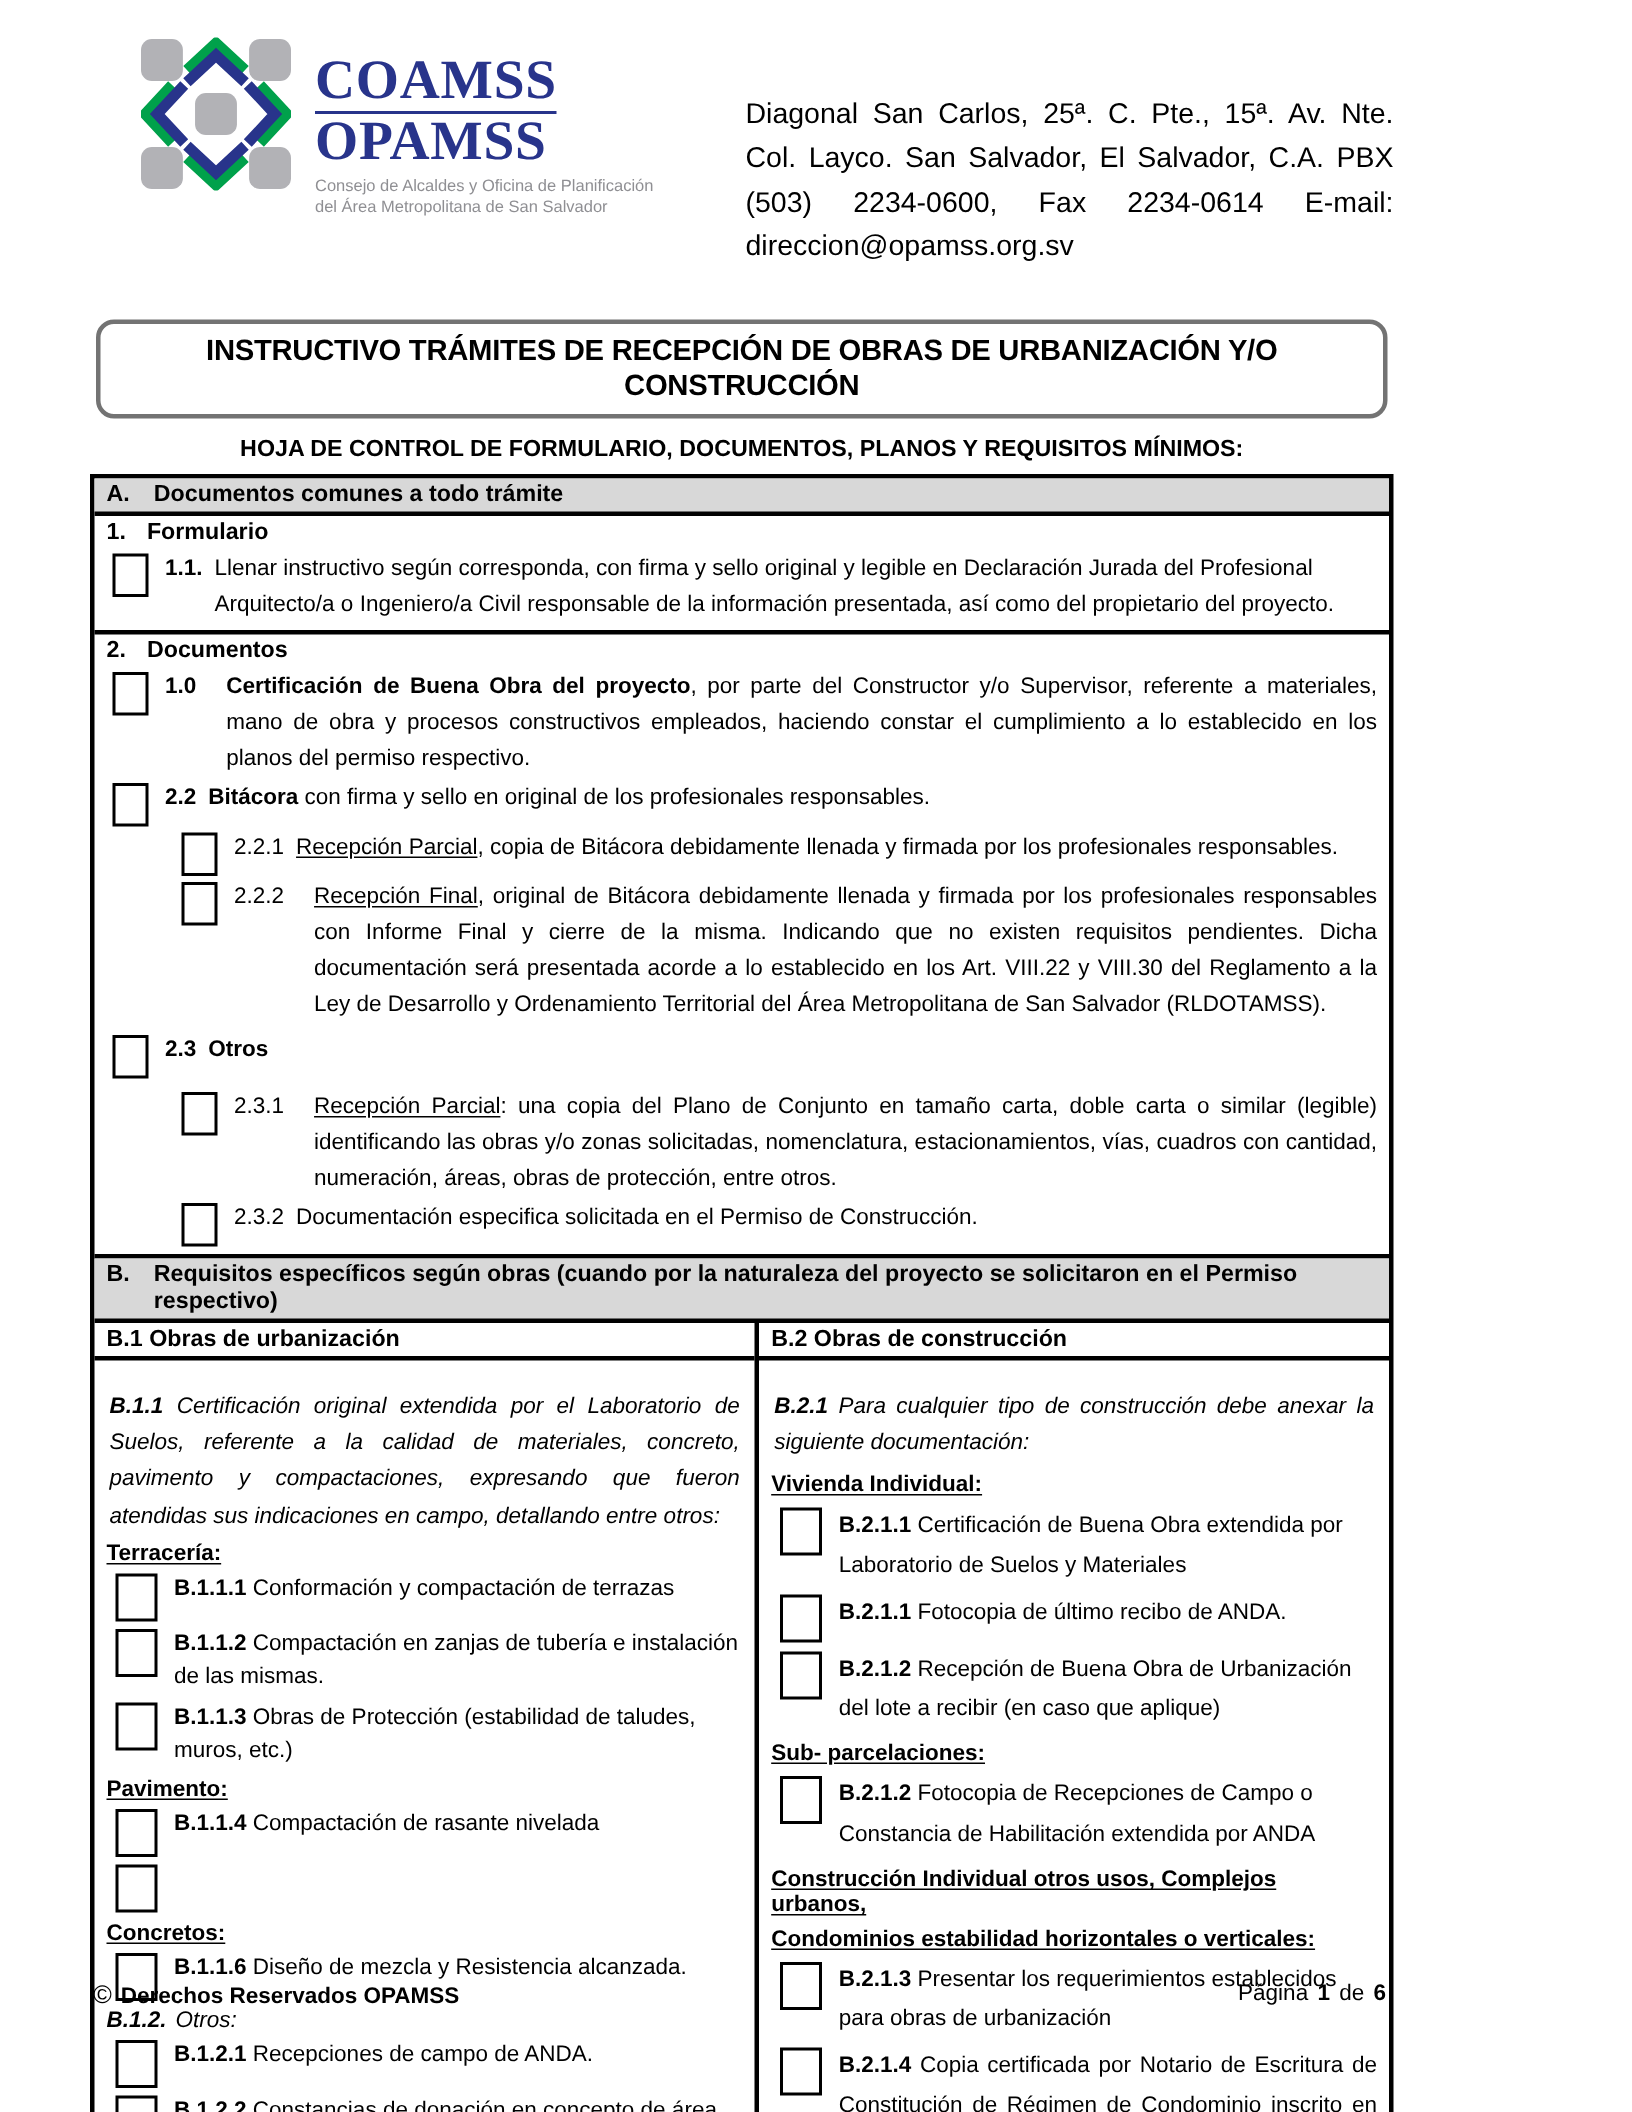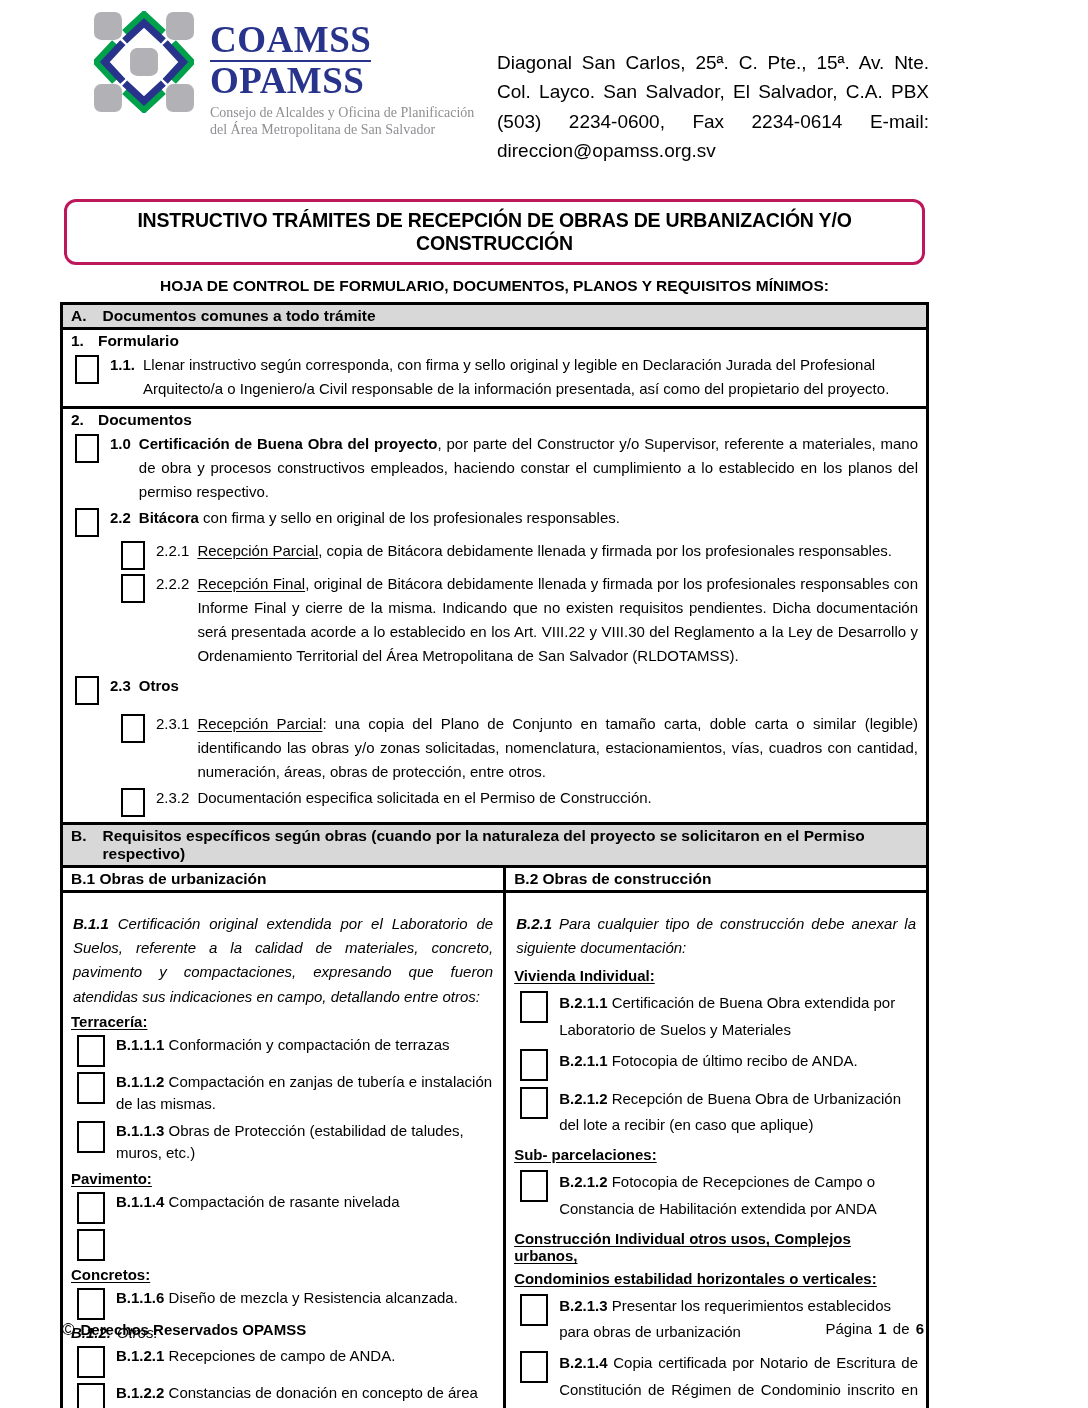--- a/index.html
+++ b/index.html
@@ -1,44 +1,44 @@
 <!DOCTYPE html>
 <html lang="es"><head>
 <meta charset="utf-8">
 <style>
   html,body{margin:0;padding:0;background:#fff;}
   body{width:1088px;height:1408px;overflow:hidden;font-family:"Liberation Sans",sans-serif;color:#000;position:relative;}
-  .page{box-sizing:border-box;width:984px;height:1408px;padding:11px 55px 0 60px;position:relative;}
+  .page{box-sizing:border-box;width:984px;height:1408px;padding:25px 55px 0 60px;position:relative;}
 
   
   .hdr{display:flex;justify-content:space-between;align-items:flex-start;min-height:118px;}
   .logo{display:flex;gap:16px;margin-left:34px;align-items:flex-start;}
   .logo-mark{width:100px;height:102px;flex:0 0 auto;}
   .logo-text{padding-top:10px;}
   .logo-word{font-family:"Liberation Serif",serif;font-weight:bold;color:#28348b;font-size:37px;line-height:1.04;letter-spacing:.5px;}
   .logo-word.coamss{display:inline-block;border-bottom:2px solid #28348b;padding-bottom:1px;}
-  .tagline{font-size:14px;color:#8f8f93;line-height:1.25;margin-top:3px;font-family:Liberation Serif, serif;}
+  .tagline{font-size:11px;color:#8f8f93;line-height:1.25;margin-top:3px;}
   .addr{width:432px;font-size:19px;line-height:1.55;text-align:justify;text-align-last:justify;padding-top:18px;}
 
   
-  .titlebox{border:3px solid #be185d;border-radius:12px;margin:14px 4px 0 4px;padding:7px 6px;text-align:center;
+  .titlebox{border:3px solid #737373;border-radius:12px;margin:14px 4px 0 4px;padding:7px 6px;text-align:center;
             font-weight:bold;font-size:19.5px;letter-spacing:-0.2px;}
   .subtitle{text-align:center;font-weight:bold;font-size:15.5px;margin:12px 0 7px;}
 
   
   .tbl{border:3px solid #000;font-size:15px;}
   .bar{background:#d8d8d8;border-bottom:3px solid #000;font-weight:bold;font-size:15.5px;padding:2px 8px;display:flex;}
   .bar .letter{margin-right:16px;}
   .hrow{font-weight:bold;font-size:15.5px;padding:2px 8px;display:flex;}
   .hrow .letter{margin-right:14px;}
   .sec{border-bottom:3px solid #000;padding-bottom:4px;}
 
   .a-item{display:flex;align-items:flex-start;padding:1px 8px;line-height:1.6;}
   .a-item .itext{flex:1;}
-  .a-item.just .itext{text-align:justify;}
+  .a-item.just .itext{text-align:justify;margin-left:12px;}
   .lvl1{padding-left:12px;}
   .lvl2{padding-left:58px;}
   .num{font-weight:bold;flex:0 0 auto;margin:0 8px 0 11px;white-space:nowrap;}
   .lvl2 .num{font-weight:normal;}
   .cb{flex:0 0 auto;display:inline-block;width:20px;height:25px;border:2px solid #000;background:#fff;margin-top:2px;}
   u{text-underline-offset:2px;}
 
   .spacer-sm{height:5px;}
 
   

